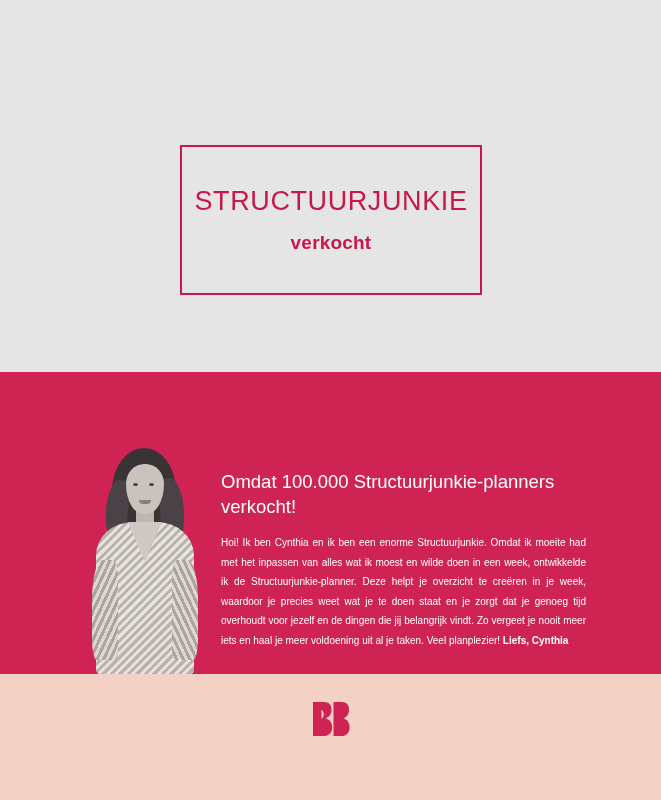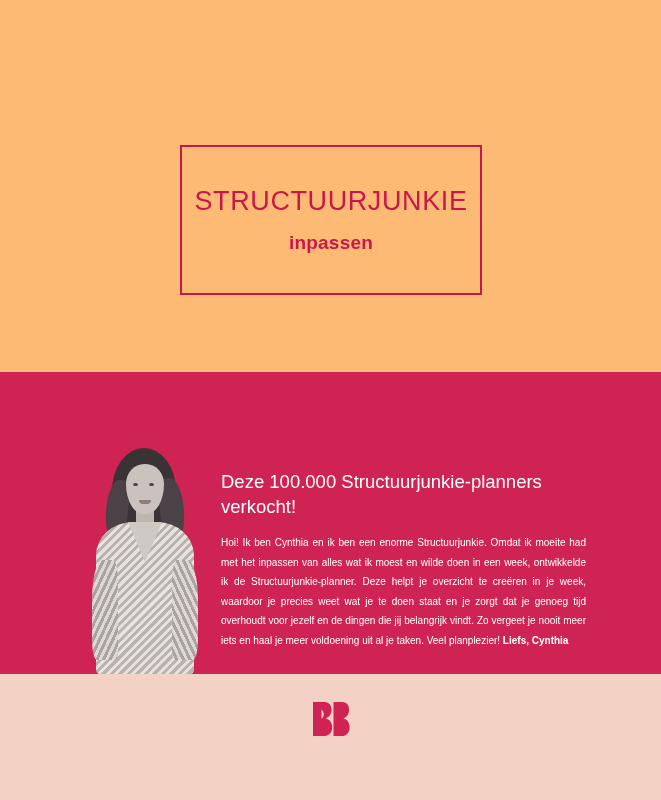--- a/index.html
+++ b/index.html
@@ -15,21 +15,21 @@
     position: relative;
   }
 
   
   .top-section {
     position: absolute;
     left: 0;
     top: 0;
     width: 661px;
     height: 372px;
-    background: #fdba74;
+    background: #e5e5e5;
   }
 
   .title-box {
     position: absolute;
     left: 180px;
     top: 145px;
     width: 302px;
     height: 150px;
     border: 2px solid #c8184b;
     box-sizing: border-box;
@@ -242,21 +242,21 @@
     width: 40px;
     height: 38px;
   }
 </style>
 </head>
 <body>
 
 <div class="top-section">
   <div class="title-box">
     <div class="title-main">STRUCTUURJUNKIE</div>
-    <div class="title-sub">inpassen</div>
+    <div class="title-sub">verkocht</div>
   </div>
 </div>
 
 <div class="banner">
 
   <div class="photo-wrap">
     <div class="portrait">
       <div class="p-hair"></div>
       <div class="p-hair-l"></div>
       <div class="p-hair-r"></div>
@@ -266,21 +266,21 @@
       <div class="p-neck"></div>
       <div class="p-vneck"></div>
       <div class="p-face"></div>
       <div class="p-eye-l"></div>
       <div class="p-eye-r"></div>
       <div class="p-mouth"></div>
     </div>
   </div>
 
   <div class="banner-text">
-    <h2 class="headline"><span>Deze </span><b>100.000</b><span> Structuurjunkie-planners verkocht!</span></h2>
+    <h2 class="headline"><span>Omdat </span><b>100.000</b><span> Structuurjunkie-planners verkocht!</span></h2>
     <p class="body-copy"><span>Hoi! Ik ben Cynthia en ik ben een enorme Structuurjunkie. Omdat ik moeite had met het inpassen van alles wat ik moest en wilde doen in een week, ontwikkelde ik de Structuurjunkie-planner. Deze helpt je overzicht te creëren in je week, waardoor je precies weet wat je te doen staat en je zorgt dat je genoeg tijd overhoudt voor jezelf en de dingen die jij belangrijk vindt. Zo vergeet je nooit meer iets en haal je meer voldoening uit al je taken. Veel planplezier! </span><b>Liefs, Cynthia</b></p>
   </div>
 </div>
 
 <div class="bottom-section">
   <div class="publisher-logo">
     <svg width="40" height="38" viewBox="0 0 40 38" xmlns="http://www.w3.org/2000/svg">
       <path d="M2 2 L13 2 C19 2 20.5 6 20.5 9.8 C20.5 13.6 18.8 17 14.6 18.4 C19.2 19.4 21.2 23 21.2 27.2 C21.2 32.2 18.4 36 12.2 36 L2 36 Z" fill="#cf2354"></path>
       <path d="M22.5 2 L31 2 C36.6 2 38 6 38 9.8 C38 13.6 36.4 17 32.4 18.4 C36.8 19.4 38.6 23 38.6 27.2 C38.6 32.2 36 36 30.2 36 L22.5 36 Z" fill="#cf2354"></path>
       <path d="M10.5 9.5 C13.5 12.5 13.5 16 10.5 19 Z" fill="#f3d1c5"></path>

